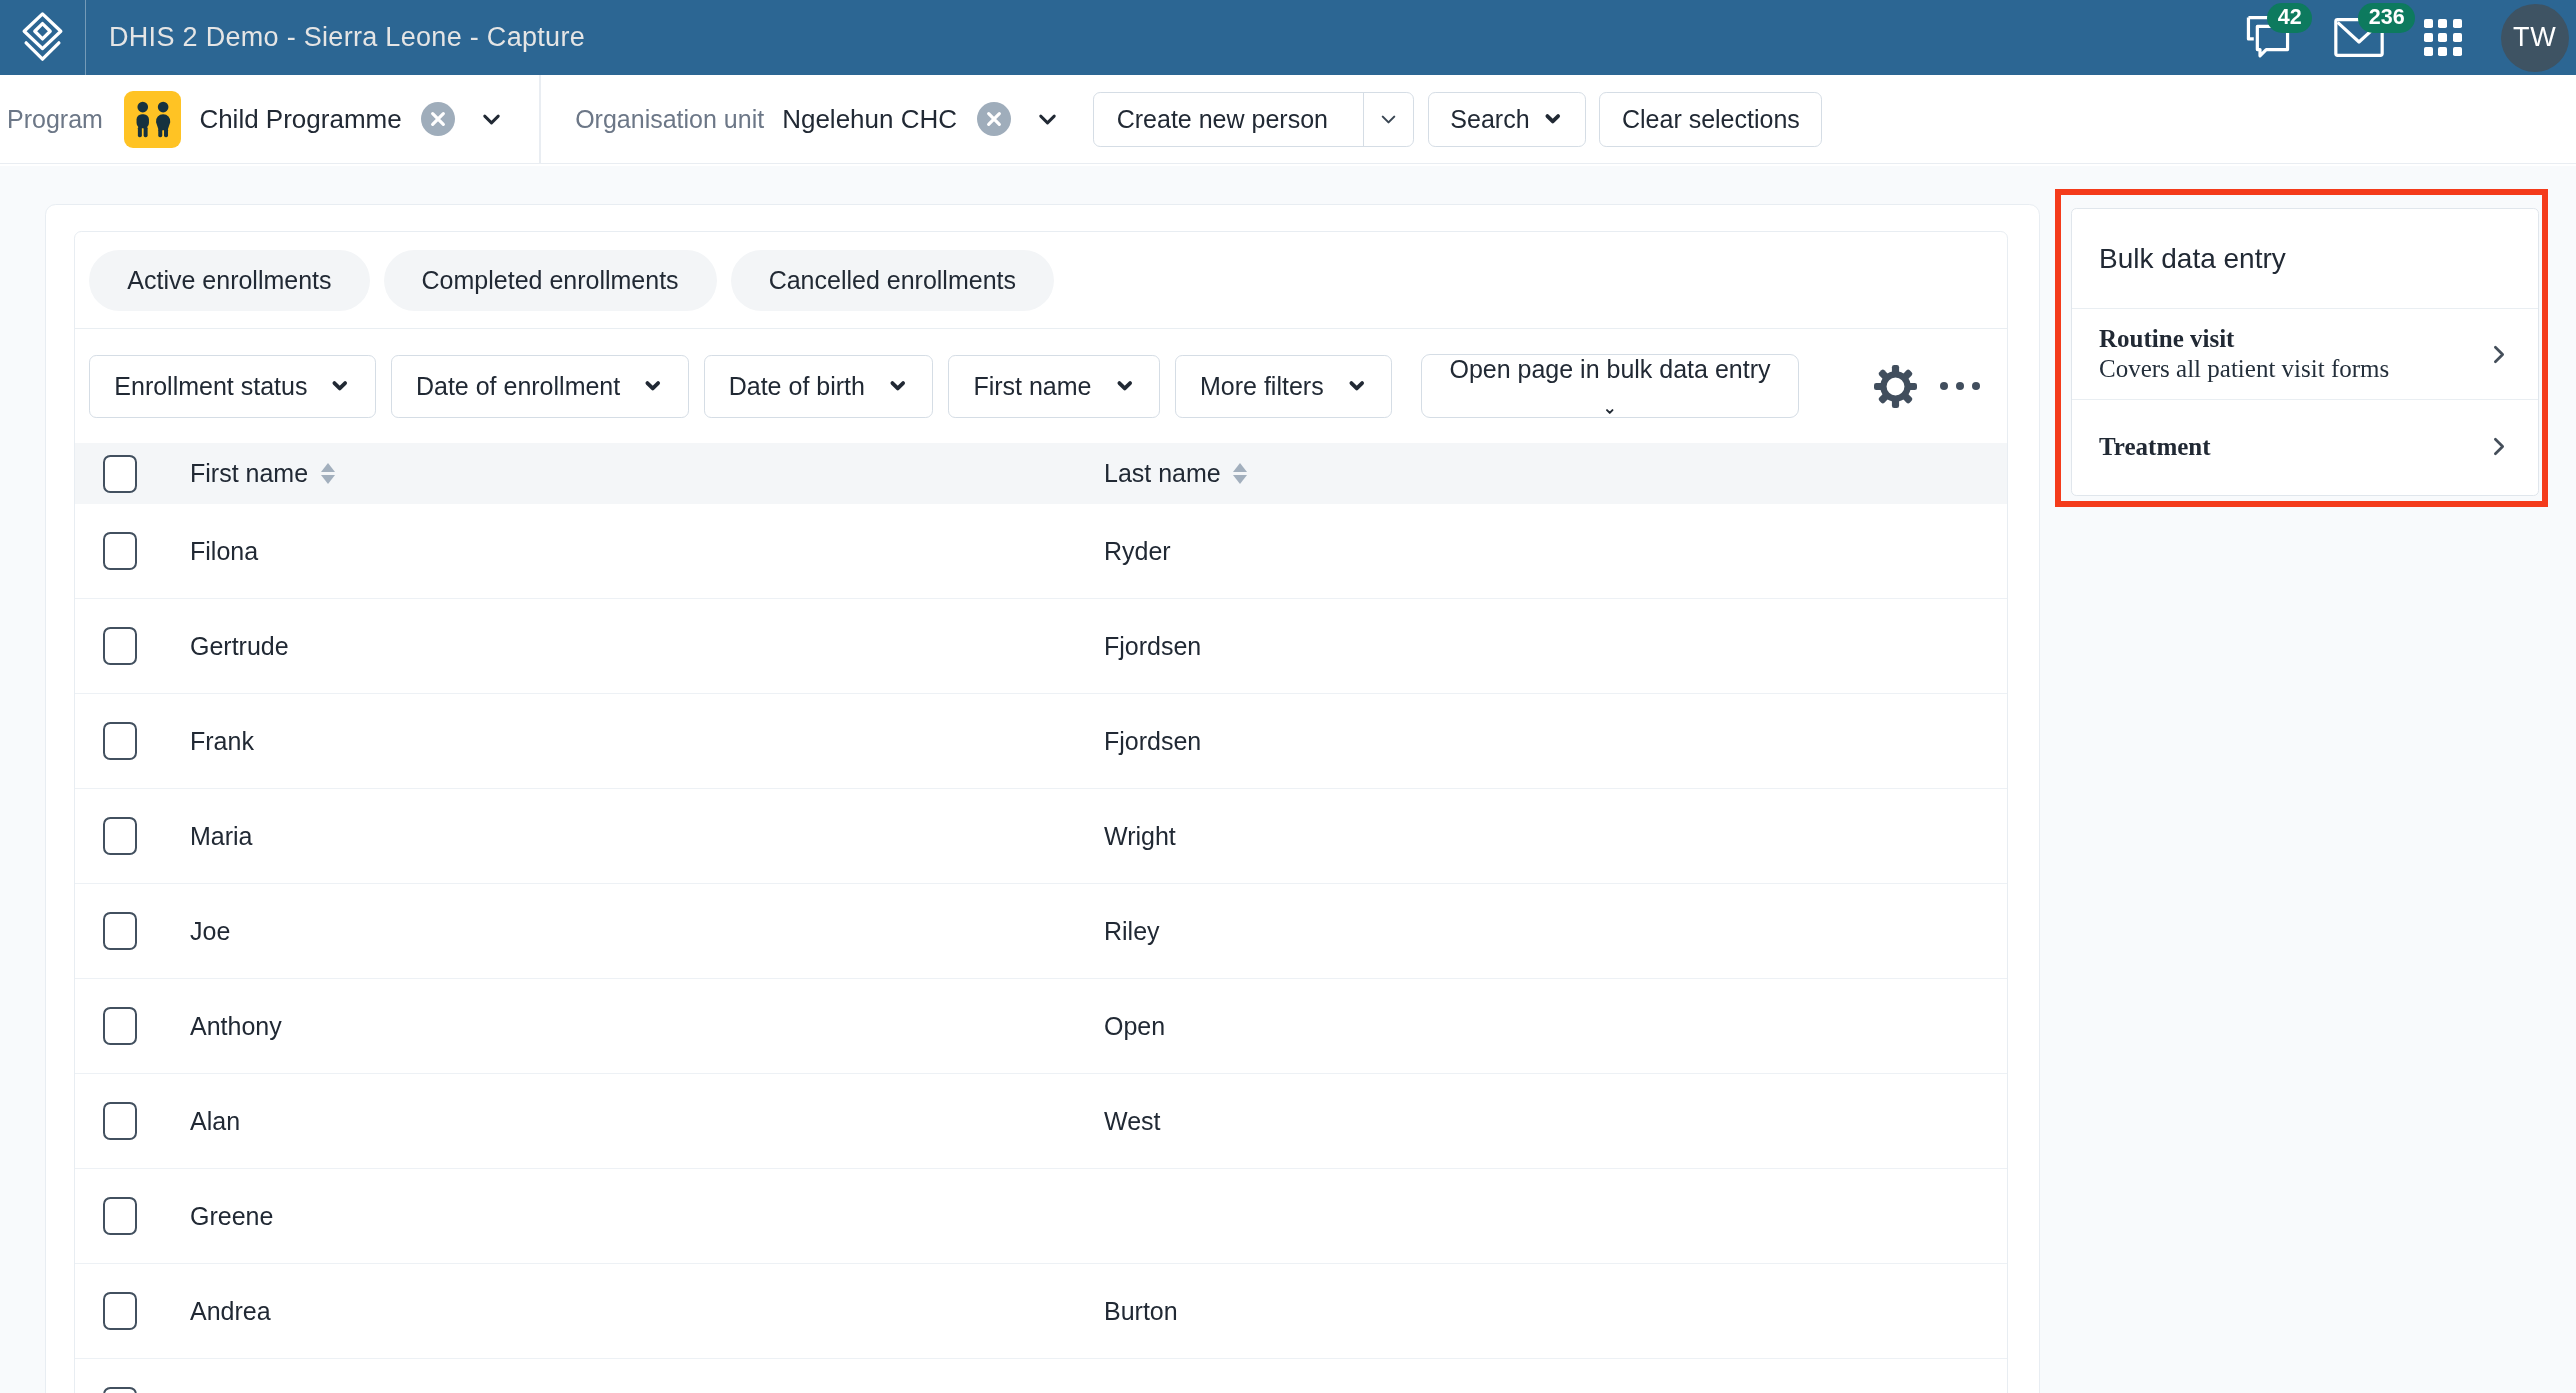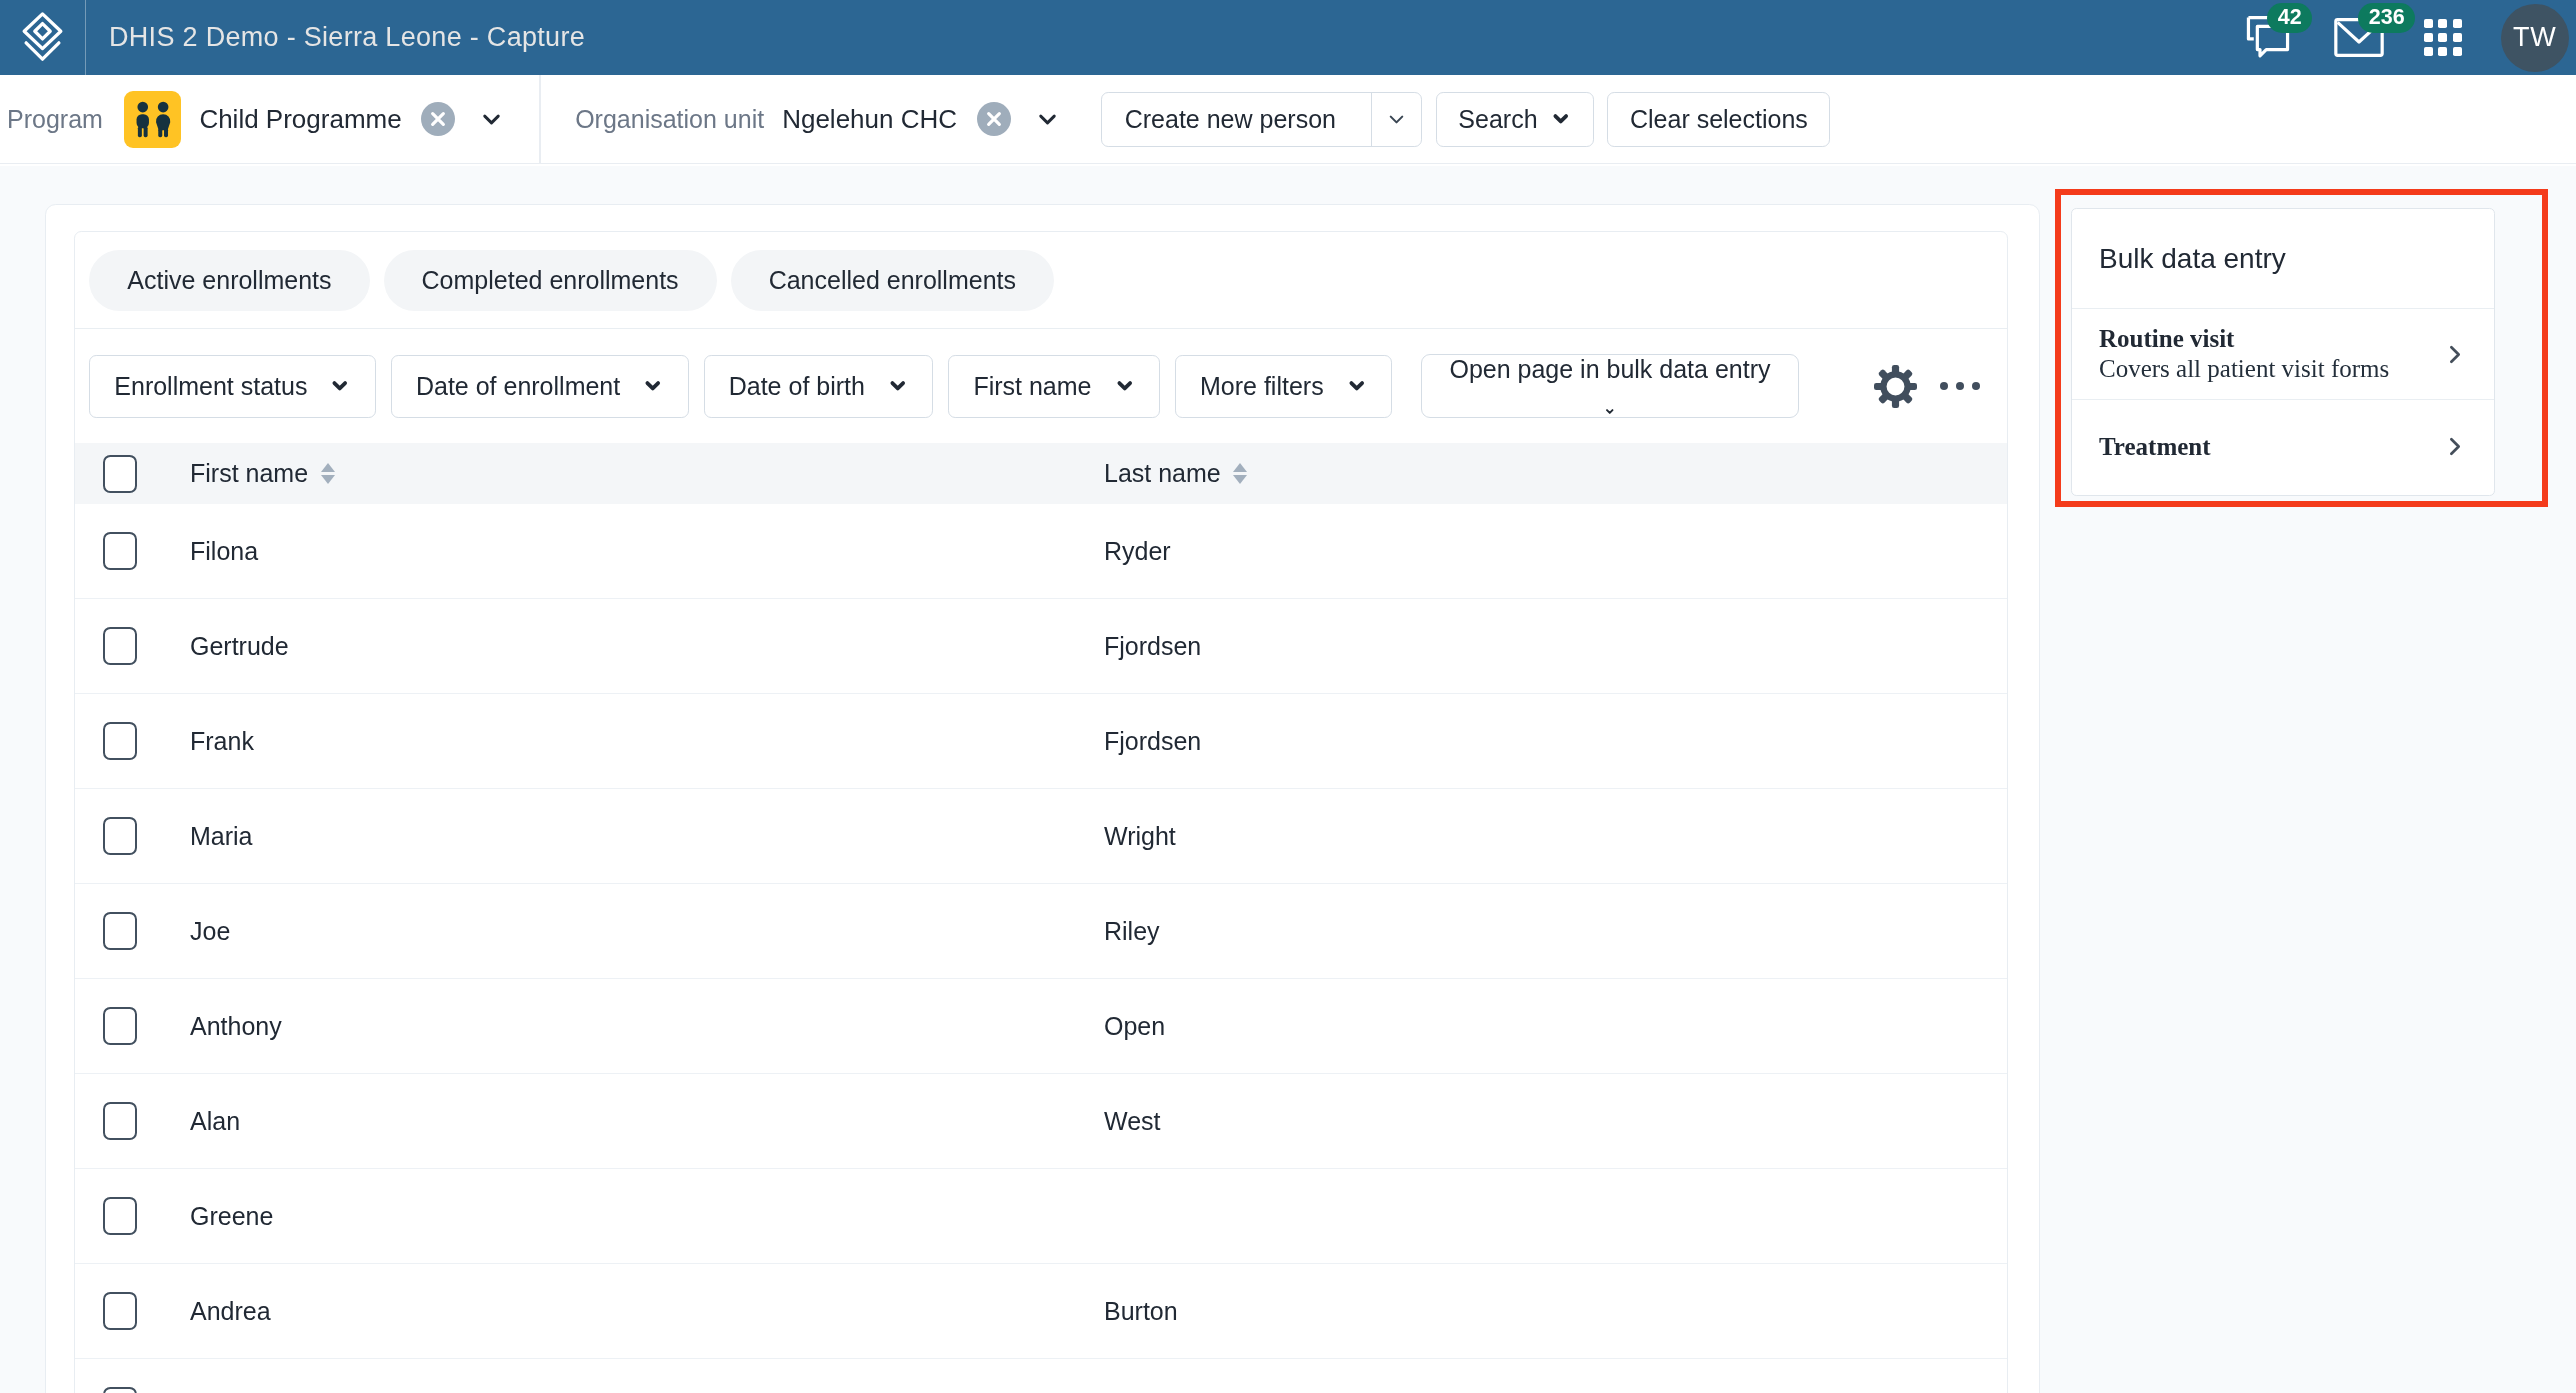--- a/index.html
+++ b/index.html
@@ -24,21 +24,21 @@
   .context-bar { height:89px; display:flex; align-items:center; padding-left:7px; background:#fff;
     border-bottom:1.8px solid #e9edf2; }
   .ctx-label { font-size:25px; color:#6c7787; }
   .program-icon { width:57px; height:57px; border-radius:9px; background:#ffc324; margin-left:21.5px;
     display:flex; align-items:center; justify-content:center; }
   .ctx-value { font-size:26px; color:#212934; margin-left:18px; cursor:pointer; }
   .clear-circle { width:34px; height:34px; border-radius:50%; background:#9fadbb; margin-left:19.7px;
     display:flex; align-items:center; justify-content:center; cursor:pointer; flex:none; }
   .ctx-chev { margin-left:23px; display:flex; cursor:pointer; }
   .ctx-divider { width:1.8px; height:89px; background:#e9edf2; margin:0 34px; }
-  .ctx-buttons { margin-left:40px; display:flex; align-items:center; gap:13.4px;justify-content:space-between; }
+  .ctx-buttons { margin-left:32px; display:flex; align-items:center; gap:13.4px;justify-content:space-between; }
   .btn { height:55px; background:#fff; border:1.8px solid #d5dde5; border-radius:7.2px; font-size:25px;
     color:#212934; display:flex; align-items:center; gap:12.5px; padding:0 21.5px; cursor:pointer; }
   .split-btn { padding:0; }
   .split-main { padding:0 23px; height:100%; display:flex; align-items:center; cursor:pointer; }
   .split-chev { width:50px; height:100%; border-left:1.8px solid #d5dde5; display:flex; align-items:center;
     justify-content:center; cursor:pointer; }
 
   
   .main { position:absolute; top:166px; left:0; right:0; bottom:0; background:#f8fafc; }
   .list-card { position:absolute; left:45px; top:38px; width:1995px; height:1234px; background:#fff;
@@ -67,21 +67,21 @@
   .cell-last { flex:1; display:flex; align-items:center; gap:12.5px; }
   .sort { display:flex; flex-direction:column; gap:3.6px; cursor:pointer; }
   .sort .up { width:0; height:0; border-left:7.2px solid transparent; border-right:7.2px solid transparent;
     border-bottom:9px solid #a2afbd; }
   .sort .dn { width:0; height:0; border-left:7.2px solid transparent; border-right:7.2px solid transparent;
     border-top:9px solid #a2afbd; }
 
   
   .highlight { position:absolute; left:2055px; top:23px; width:493px; height:318px;
     border:6.3px solid #f43b1b; }
-  .bulk-card { position:absolute; left:2071px; top:42px; width:424px; height:288px; background:#fff;
+  .bulk-card { position:absolute; left:2071px; top:42px; width:468px; height:288px; background:#fff;
     border:1.8px solid #e0e6ec; border-radius:5.4px; overflow:hidden; }
   .bp-title-sec { height:100px; display:flex; align-items:center; padding:0 27px;
     border-bottom:1.8px solid #e9eef2; font-size:28px; font-weight:500; }
   .bp-item { display:flex; align-items:center; justify-content:space-between; padding:0 27px;
     border-bottom:1.8px solid #e9eef2; cursor:pointer;font-family:Liberation Serif, serif; }
   .bp-item:last-child { border-bottom:none; }
   .bp-item-1 { height:91px; }
   .bp-item-2 { height:93px; }
   .bp-item-title { font-size:25px; font-weight:700; line-height:30px; }
   .bp-item-sub { font-size:25px; color:#242f3b; line-height:30px; }

